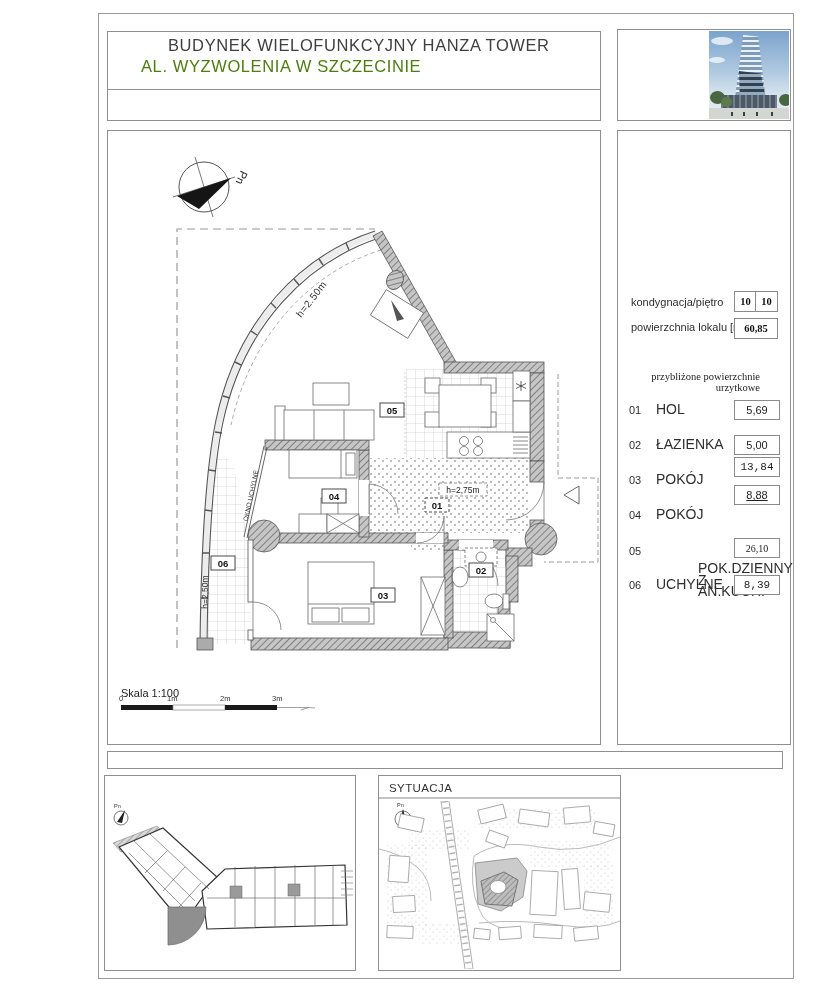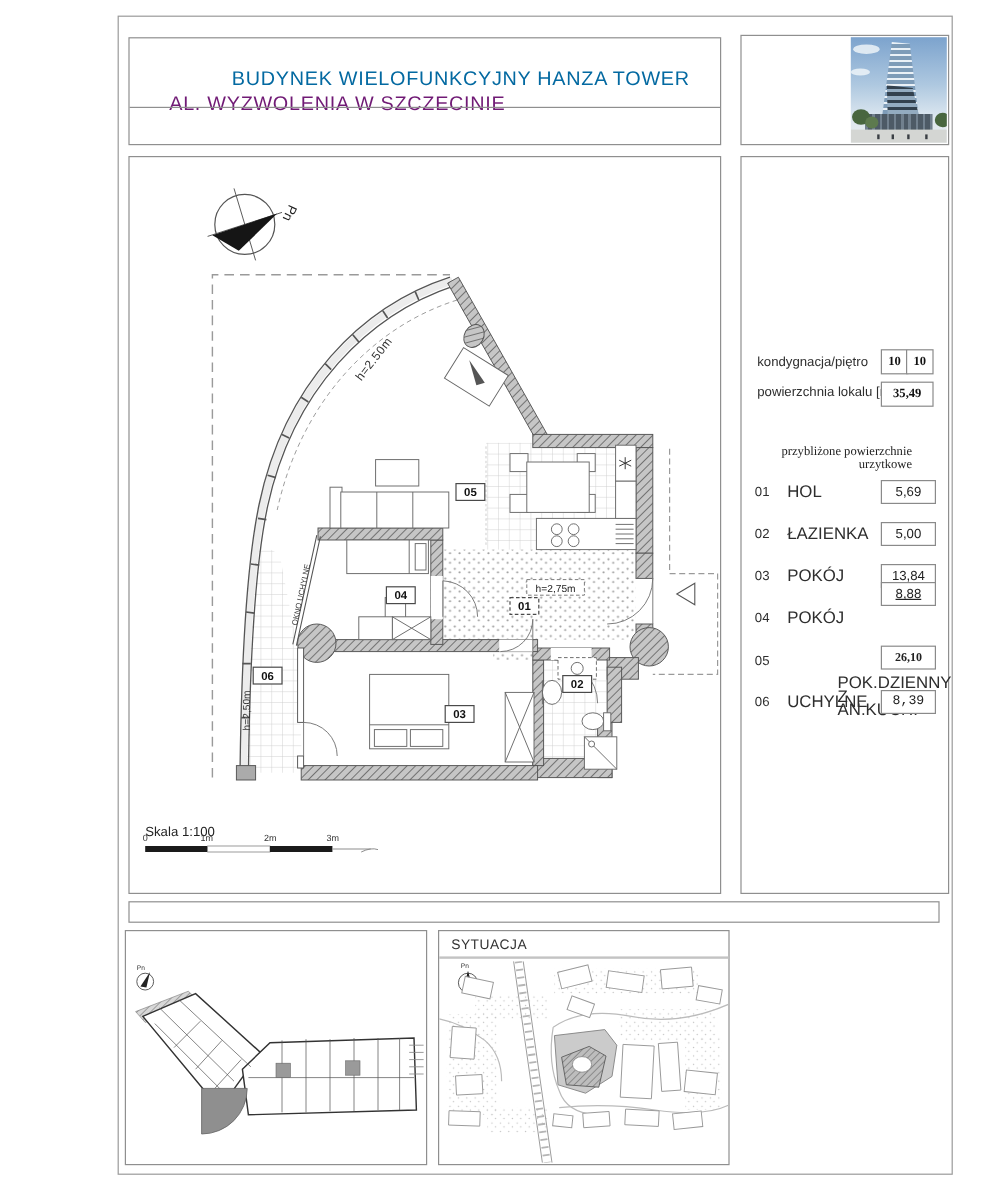--- a/index.html
+++ b/index.html
@@ -3,22 +3,22 @@
 <meta charset="utf-8">
 <style>
   html,body{margin:0;padding:0;background:#fff;}
   .page{position:relative;width:818px;height:1000px;background:#fff;overflow:hidden;
         font-family:"Liberation Sans",sans-serif;color:#333;}
   .frame{position:absolute;left:98px;top:13px;width:694px;height:964px;border:1px solid #9a9a9a;}
   .box{position:absolute;border:1px solid #8f8f8f;background:#fff;box-sizing:border-box;}
 
   
   #title-box{left:107px;top:31px;width:494px;height:90px;}
-  .title-l1{margin:25px 0 0 60px;font-size:16.5px;letter-spacing:.6px;color:#0369a1;white-space:nowrap;text-align:center;}
-  .title-l2{margin:2px 0 0 33px;font-size:16.5px;letter-spacing:.6px;color:#701a75;white-space:nowrap;}
+  .title-l1{margin:4px 0 0 60px;font-size:16.5px;letter-spacing:.6px;color:#404040;white-space:nowrap;}
+  .title-l2{margin:2px 0 0 33px;font-size:16.5px;letter-spacing:.6px;color:#4d7c0f;white-space:nowrap;}
   .title-divider{position:absolute;left:0;right:0;top:57px;border-top:1px solid #8f8f8f;}
 
   
   #photo-box{left:617px;top:29px;width:174px;height:92px;}
   .photo{position:absolute;right:1px;top:1px;width:80px;height:88px;overflow:hidden;
          background:linear-gradient(180deg,#7ca3cd 0%,#aec8e0 45%,#dbe6ef 75%,#e9edf0 100%);}
   .cloud{position:absolute;background:#f3f7fa;border-radius:50%;opacity:.8;}
   .tower{position:absolute;left:24px;top:4px;width:34px;height:76px;
          background:repeating-linear-gradient(180deg,#eaf1f7 0 2px,#7e9cb8 2px 5px);
          clip-path:polygon(30% 0,74% 2%,100% 97%,55% 100%,2% 96%);}
@@ -39,25 +39,25 @@
   
   .info-label{position:absolute;font-size:11px;color:#2e2e2e;white-space:nowrap;}
   .cellbox{position:absolute;border:1px solid #8a8a8a;display:flex;align-items:center;justify-content:center;
            font-family:"Liberation Serif",serif;font-weight:bold;font-size:10.5px;color:#111;background:#fff;}
   .table-title{position:absolute;left:8px;top:240px;width:134px;text-align:right;
            font-family:"Liberation Serif",serif;font-size:10.5px;color:#222;}
   .rno{position:absolute;left:11px;font-size:11px;color:#2e2e2e;}
   .rname{position:absolute;left:38px;width:76px;font-size:14px;line-height:11.5px;color:#2e2e2e;}
   .rbox{position:absolute;left:116px;width:44px;height:18px;border:1px solid #8a8a8a;background:#fff;
         display:flex;align-items:center;justify-content:center;font-size:11px;color:#222;}
-  .rbox.bold-val{font-family:"Liberation Serif",serif;font-weight:bold;font-size:10px;}
+  .rbox.bold-val{font-family:"Liberation Serif",serif;font-weight:normal;font-size:10px;}
 
   
   #schemat-panel{left:104px;top:775px;width:252px;height:196px;}
-  #sytuacja-panel{left:365px;top:775px;width:243px;height:196px;}
+  #sytuacja-panel{left:378px;top:775px;width:243px;height:196px;}
   .panel-header{height:23px;border-bottom:2px solid #c3c3c3;font-size:11.5px;letter-spacing:.4px;
                 color:#333;padding:6px 0 0 10px;box-sizing:border-box;}
   .panel-svg{position:absolute;left:0;top:25px;}
 </style>
 </head>
 <body>
 
 <div class="page">
   <div class="frame"></div>
 
@@ -244,37 +244,37 @@
         <text x="271" y="701" font-size="7.5" fill="#333">3m</text>
       </g>
     </svg>
   </div>
 
   <div class="box" id="info-box">
     <div class="info-label" style="left:13px;top:165px;">kondygnacja/piętro</div>
     <div class="cellbox" style="left:116px;top:160px;width:21px;height:19px;">10</div>
     <div class="cellbox" style="left:137px;top:160px;width:21px;height:19px;">10</div>
     <div class="info-label" style="left:13px;top:190px;">powierzchnia lokalu [m²]</div>
-    <div class="cellbox" style="left:116px;top:187px;width:42px;height:19px;">35,49</div>
+    <div class="cellbox" style="left:116px;top:187px;width:42px;height:19px;">60,85</div>
     <div class="table-title">przybliżone  powierzchnie urzytkowe</div>
 
     <div>
       <span class="rno" style="top:273px;">01</span>
       <span class="rname" style="top:273px;">HOL</span>
       <span class="rbox" style="top:269px;">5,69</span>
     </div>
     <div>
       <span class="rno" style="top:308px;">02</span>
       <span class="rname" style="top:308px;">ŁAZIENKA</span>
       <span class="rbox" style="top:304px;">5,00</span>
     </div>
     <div>
       <span class="rno" style="top:343px;">03</span>
       <span class="rname" style="top:343px;">POKÓJ</span>
-      <span class="rbox" style="top:339px;">13,84</span>
+      <span class="rbox" style="top:326px;font-family:Liberation Mono, monospace;">13,84</span>
     </div>
     <div>
       <span class="rno" style="top:378px;">04</span>
       <span class="rname" style="top:378px;">POKÓJ</span>
       <span class="rbox" style="top:354px;text-decoration:underline;">8,88</span>
     </div>
     <div>
       <span class="rno" style="top:414px;">05</span>
       <span class="rname" style="top:432px;margin-left:42px;">POK.DZIENNY Z AN.KUCH.</span>
       <span class="rbox bold-val" style="top:407px;">26,10</span>

